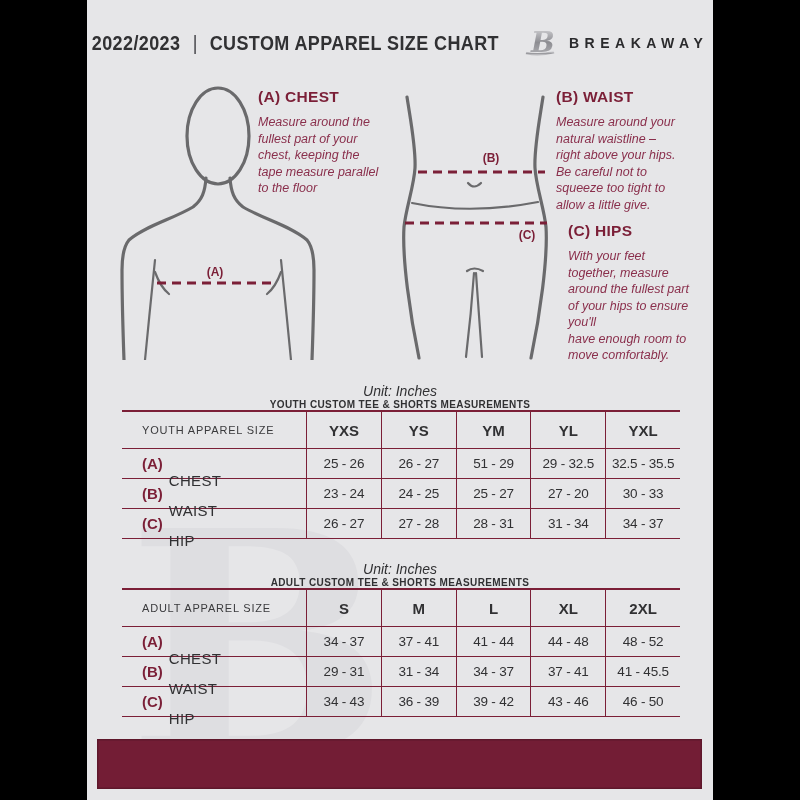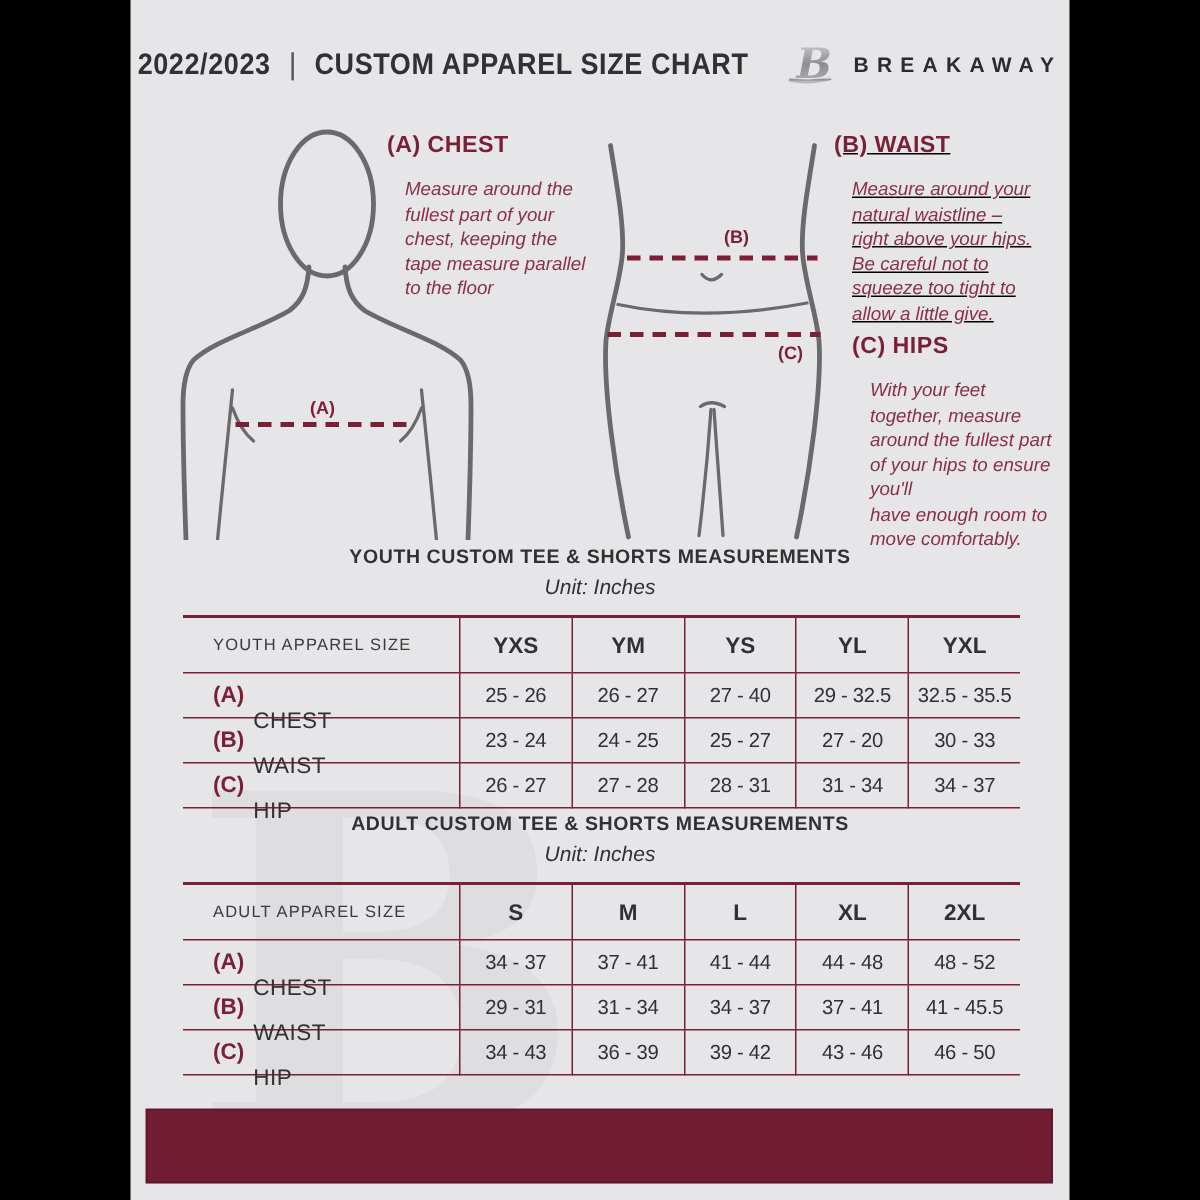--- a/index.html
+++ b/index.html
@@ -20,35 +20,35 @@
   .hdr-year,.hdr-title{font-weight:bold;font-size:18px;letter-spacing:.4px;
        color:var(--dark,#313133);display:inline-block;transform:scaleY(1.1);}
   .hdr-div{font-size:20px;font-weight:300;color:#55555a;margin:0 2px;}
   .logo{display:inline-flex;align-items:center;margin-left:14px;}
   .brand{font-weight:bold;font-size:14px;letter-spacing:5.5px;color:var(--brand,#2B2B2D);}
 
   
   .guide{position:absolute;}
   .guide h3{margin:0 0 8px 0;font-size:15.5px;font-weight:bold;letter-spacing:.3px;
             color:var(--accent,#7B1F37);}
-  .guide p{margin:12px;font-style:italic;font-size:12.5px;line-height:16.5px;
+  .guide p{margin:0;font-style:italic;font-size:12.5px;line-height:16.5px;
            color:var(--desc,#8A2F4C);white-space:pre-line;}
 
   
   .fig{position:absolute;}
   .fig-stroke{fill:none;stroke:var(--figure,#6A6A6C);stroke-linecap:round;stroke-linejoin:round;}
   .fig-main{stroke-width:3.2px;}
   .fig-thin{stroke-width:2.2px;}
   .dash{stroke:var(--accent,#7B1F37);stroke-width:3.2px;stroke-dasharray:9 6;fill:none;}
   .marker{font-family:"Liberation Sans",sans-serif;font-size:12px;font-weight:bold;
           fill:var(--accent,#7B1F37);}
 
   
   .sec-title{position:absolute;left:0;right:0;text-align:center;font-weight:bold;
-             font-size:13px;letter-spacing:.4px;color:var(--dark,#313133);}
+             font-size:10px;letter-spacing:.4px;color:var(--dark,#313133);margin-top:36px;}
   .sec-unit{position:absolute;left:0;right:0;text-align:center;font-style:italic;
             font-size:14px;color:var(--dark,#313133);}
 
   
   .sizetable{position:absolute;left:35px;width:558px;display:grid;
              grid-template-columns:184px repeat(5,1fr);
              border-top:2.2px solid var(--accent,#7B1F37);}
   .cell{display:flex;align-items:center;justify-content:center;
         border-bottom:1.8px solid var(--accent,#7B1F37);
         color:var(--dark,#313133);}
@@ -125,21 +125,21 @@
       </svg>
 
       <div class="guide" style="left:171px;top:88px;width:158px;">
         <h3>(A) CHEST</h3>
         <p>Measure around the
 fullest part of your
 chest, keeping the
 tape measure parallel
 to the floor</p>
       </div>
-      <div class="guide" style="left:469px;top:88px;width:150px;text-decoration:underline;">
+      <div class="guide" style="left:469px;top:88px;width:150px;">
         <h3>(B) WAIST</h3>
         <p>Measure around your
 natural waistline –
 right above your hips.
 Be careful not to
 squeeze too tight to
 allow a little give.</p>
       </div>
       <div class="guide" style="left:481px;top:222px;width:155px;">
         <h3>(C) HIPS</h3>
@@ -151,32 +151,32 @@
 have enough room to
 move comfortably.</p>
       </div>
 
       <div class="sec-title" style="top:363px;">YOUTH CUSTOM TEE &amp; SHORTS MEASUREMENTS</div>
       <div class="sec-unit" style="top:383px;">Unit: Inches</div>
 
       <div class="sizetable" style="top:410px;">
         <div class="cell hrow left th0">YOUTH APPAREL SIZE</div>
         <div class="cell hrow vline th">YXS</div>
+        <div class="cell hrow vline th">YS</div>
         <div class="cell hrow vline th">YM</div>
-        <div class="cell hrow vline th">YS</div>
         <div class="cell hrow vline th">YL</div>
         <div class="cell hrow vline th">YXL</div>
 
         <div class="cell drow left">
           <span class="pfx">(A)</span>
           <span class="lbl">CHEST</span>
         </div>
         <div class="cell drow vline tval">25 - 26</div>
         <div class="cell drow vline tval">26 - 27</div>
-        <div class="cell drow vline tval">27 - 40</div>
+        <div class="cell drow vline tval">51 - 29</div>
         <div class="cell drow vline tval">29 - 32.5</div>
         <div class="cell drow vline tval">32.5 - 35.5</div>
 
         <div class="cell drow left">
           <span class="pfx">(B)</span>
           <span class="lbl">WAIST</span>
         </div>
         <div class="cell drow vline tval">23 - 24</div>
         <div class="cell drow vline tval">24 - 25</div>
         <div class="cell drow vline tval">25 - 27</div>

